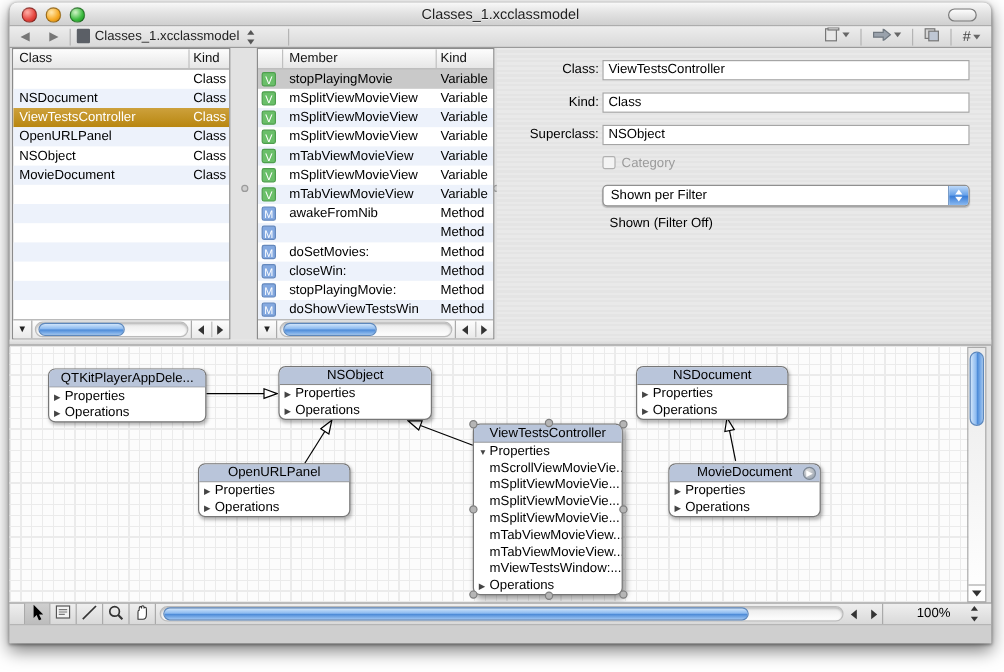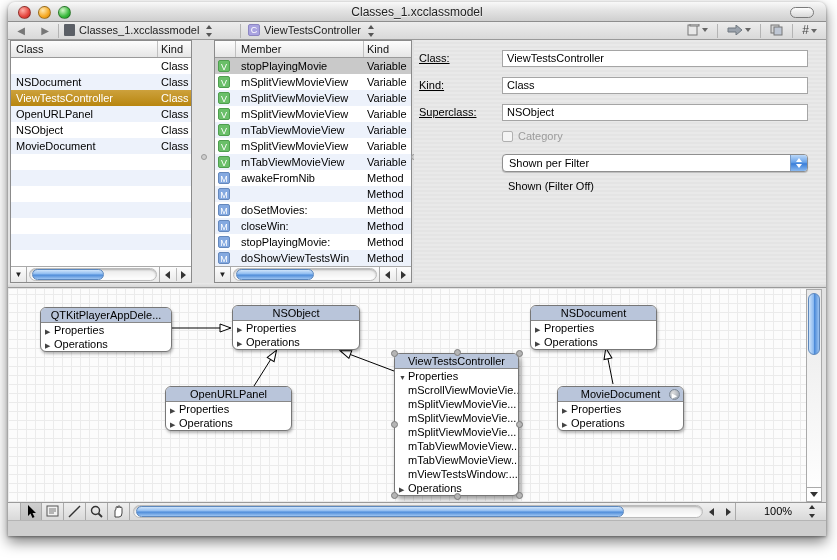--- a/index.html
+++ b/index.html
@@ -63,21 +63,21 @@
   .scthumb{position:absolute;top:0px;height:11px;margin:0px;border-radius:6px;
     background:linear-gradient(#cfe4fa,#8cbaf0 45%,#4d8bd8 55%,#9cc4f2);border:1px solid #5d88bd;}
   .scarrows{position:absolute;right:0;top:0;width:32px;height:15px;border-left:1px solid #aaa;}
   .scarrows i{position:absolute;top:4px;width:0;height:0;border-top:4px solid transparent;border-bottom:4px solid transparent;}
   .scarrows .al{left:5px;border-right:5px solid #333;}
   .scarrows .ar{right:5px;border-left:5px solid #333;}
   .scarrows .mid{position:absolute;left:16px;top:1px;bottom:1px;width:1px;background:#bbb;}
   
   .inspector{position:absolute;left:406px;top:38px;right:0;height:248px;
     background:repeating-linear-gradient(#e9e9e9 0 2px,#e4e4e4 2px 4px);font-size:11px;color:#000;}
-  .ilabel{position:absolute;width:80px;text-align:left;line-height:17px;text-decoration:underline;}
+  .ilabel{position:absolute;width:80px;text-align:right;line-height:17px;}
   .ifield{position:absolute;left:88px;width:306px;height:17px;background:#fff;border:1px solid #a5a5a5;
     padding:1px 4px;line-height:13px;}
   .chkrow{position:absolute;left:88px;color:#9b9b9b;}
   .chk{display:inline-block;width:11px;height:11px;border:1px solid #b0b0b0;background:#f4f4f4;vertical-align:-2px;margin-right:5px;border-radius:2px;}
   .fpopup{position:absolute;left:88px;width:306px;height:18px;background:#fff;border:1px solid #8f8f8f;border-radius:4px;
     line-height:16px;padding-left:6px;box-shadow:0 1px 1px rgba(0,0,0,.2);}
   .fpopup .cap{position:absolute;right:0;top:0;bottom:0;width:17px;border-radius:0 3px 3px 0;
     background:linear-gradient(#bcd8f8,#6aa4ea 45%,#3b7fd9 55%,#8ab9f0);border-left:1px solid #7a9cc7;}
   .fpopup .cap:before,.fpopup .cap:after{content:"";position:absolute;left:5px;border-left:3.5px solid transparent;border-right:3.5px solid transparent;}
   .fpopup .cap:before{top:3px;border-bottom:4px solid #fff;}
@@ -142,23 +142,20 @@
   </div>
 
   <div class="navbar">
     <div class="navbtn" style="left:2px;">◀</div>
     <div class="navbtn" style="left:26px;">▶</div>
     <div class="sep" style="left:50px;"></div>
     <div class="popup" style="left:56px;">
       <span class="ficon"></span><span class="txt">Classes_1.xcclassmodel</span><span class="stepper"></span>
     </div>
     <div class="sep" style="left:232px;"></div>
-    <div class="popup" style="left:240px;">
-      <span class="cicon">C</span><span class="txt">ViewTestsController</span><span class="stepper"></span>
-    </div>
     <div class="rticons">
       <span class="rtbtn">
         <svg width="13" height="12" viewBox="0 0 13 12">
             <rect x="1" y="1" width="9" height="10" fill="#e8e8e8" stroke="#777"></rect>
             <rect x="3" y="0" width="9" height="2" fill="#ccc" stroke="#777"></rect>
           </svg><span class="dropcaret"></span>
       </span>
       <span class="sep" style="position:static;display:inline-block;height:14px;margin:2px 1px 0;"></span>
       <span class="rtbtn">
         <svg width="16" height="10" viewBox="0 0 16 10">

